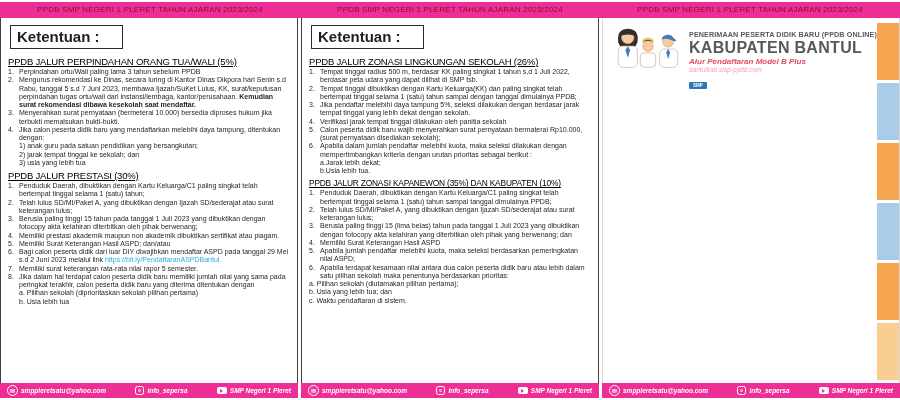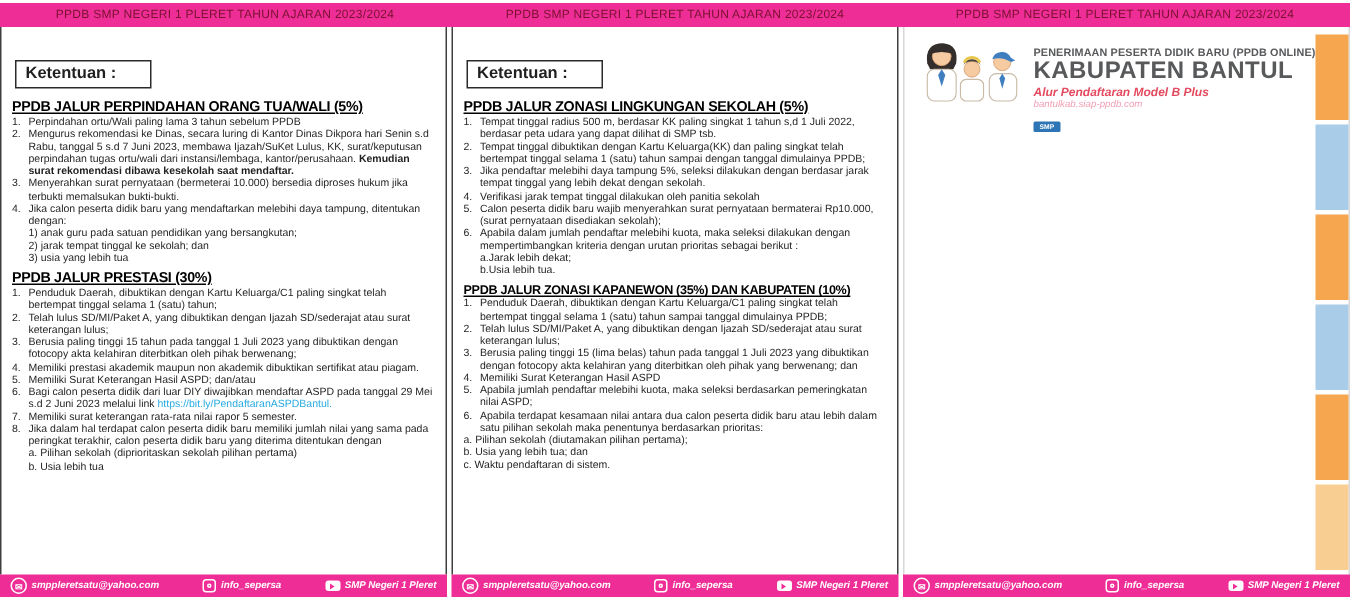--- a/index.html
+++ b/index.html
@@ -13,22 +13,22 @@
   .col.p3 .content{border-left:1px solid #D8D8D8;border-right:1px solid #D8D8D8;padding:5px 9px 3px 9px;display:flex;flex-direction:row;}
   .footbar{height:15px;background:#EE2D96;display:flex;align-items:center;justify-content:space-between;padding:0 7px;}
   .fgroup{display:flex;align-items:center;gap:3px;color:#fff;font-size:6.5px;font-style:italic;font-weight:bold;white-space:nowrap;}
   .fic{display:inline-flex;align-items:center;justify-content:center;}
   .ic-mail{width:9px;height:9px;border:1px solid #fff;border-radius:50%;font-size:6px;color:#fff;font-style:normal;}
   .ic-ig{width:7px;height:7px;border:1px solid #fff;border-radius:2.5px;position:relative;}
   .ic-ig::after{content:"";position:absolute;left:2px;top:2px;width:3px;height:3px;border:1px solid #fff;border-radius:50%;box-sizing:border-box;}
   .ic-yt{width:10px;height:7px;background:#fff;border-radius:2px;position:relative;}
   .ic-yt::after{content:"";position:absolute;left:3.5px;top:1.5px;border-left:3.5px solid #EE2D96;border-top:2px solid transparent;border-bottom:2px solid transparent;}
   
-  .kbox{display:inline-block;border:1.5px solid #2B2B2B;font-size:11px;font-weight:bold;padding:2px 22px 3px 6px;margin:17px 0 4px 2px;background:#fff;}
-  .sec-title{font-size:9.5px;font-weight:bold;margin:3px 0 1px 0;text-decoration:underline;letter-spacing:-.2px;color:#000;}
+  .kbox{display:inline-block;border:1.5px solid #2B2B2B;font-size:15px;font-weight:bold;padding:2px 22px 3px 6px;margin:2px 0 4px 2px;background:#fff;}
+  .sec-title{font-size:9.5px;font-weight:normal;margin:3px 0 1px 0;text-decoration:underline;letter-spacing:-.2px;color:#000;}
   .sec-title.small{font-size:8.4px;}
   ol.plain{list-style:none;margin:0;padding:0;font-size:7px;line-height:1.18;}
   .li{display:flex;}
   .li .marker{flex:none;width:11px;}
   .li.sub1{padding-left:11px;}
   .li.sub1 .marker,.li.sub0 .marker{width:0;}
   .b{font-weight:bold;}
   .link{color:#29ABE2;}
   
   .hdr{display:flex;gap:5px;margin:2px 0 5px 0;flex:none;}
@@ -223,21 +223,21 @@
       <span class="fgroup">
           <span class="fic ic-yt"></span>
           <span>SMP Negeri 1 Pleret</span>
         </span>
     </div>
   </section>
 
   <section class="col p12">
     <div class="content">
       <div class="kbox">Ketentuan :</div>
-      <h2 class="sec-title">PPDB JALUR ZONASI LINGKUNGAN SEKOLAH (5%)</h2>
+      <h2 class="sec-title">PPDB JALUR ZONASI LINGKUNGAN SEKOLAH (26%)</h2>
       <ol class="plain">
 
           <li class="li">
             <span class="marker">1.</span>
             <span class="body"><span>Tempat tinggal radius 500 m, berdasar KK paling singkat 1 tahun s,d 1 Juli 2022, berdasar peta udara yang dapat dilihat di SMP tsb.</span></span>
           </li>
 
           <li class="li">
             <span class="marker">2.</span>
             <span class="body"><span>Tempat tinggal dibuktikan dengan Kartu Keluarga(KK) dan paling singkat telah bertempat tinggal selama 1 (satu) tahun sampai dengan tanggal dimulainya PPDB;</span></span>

